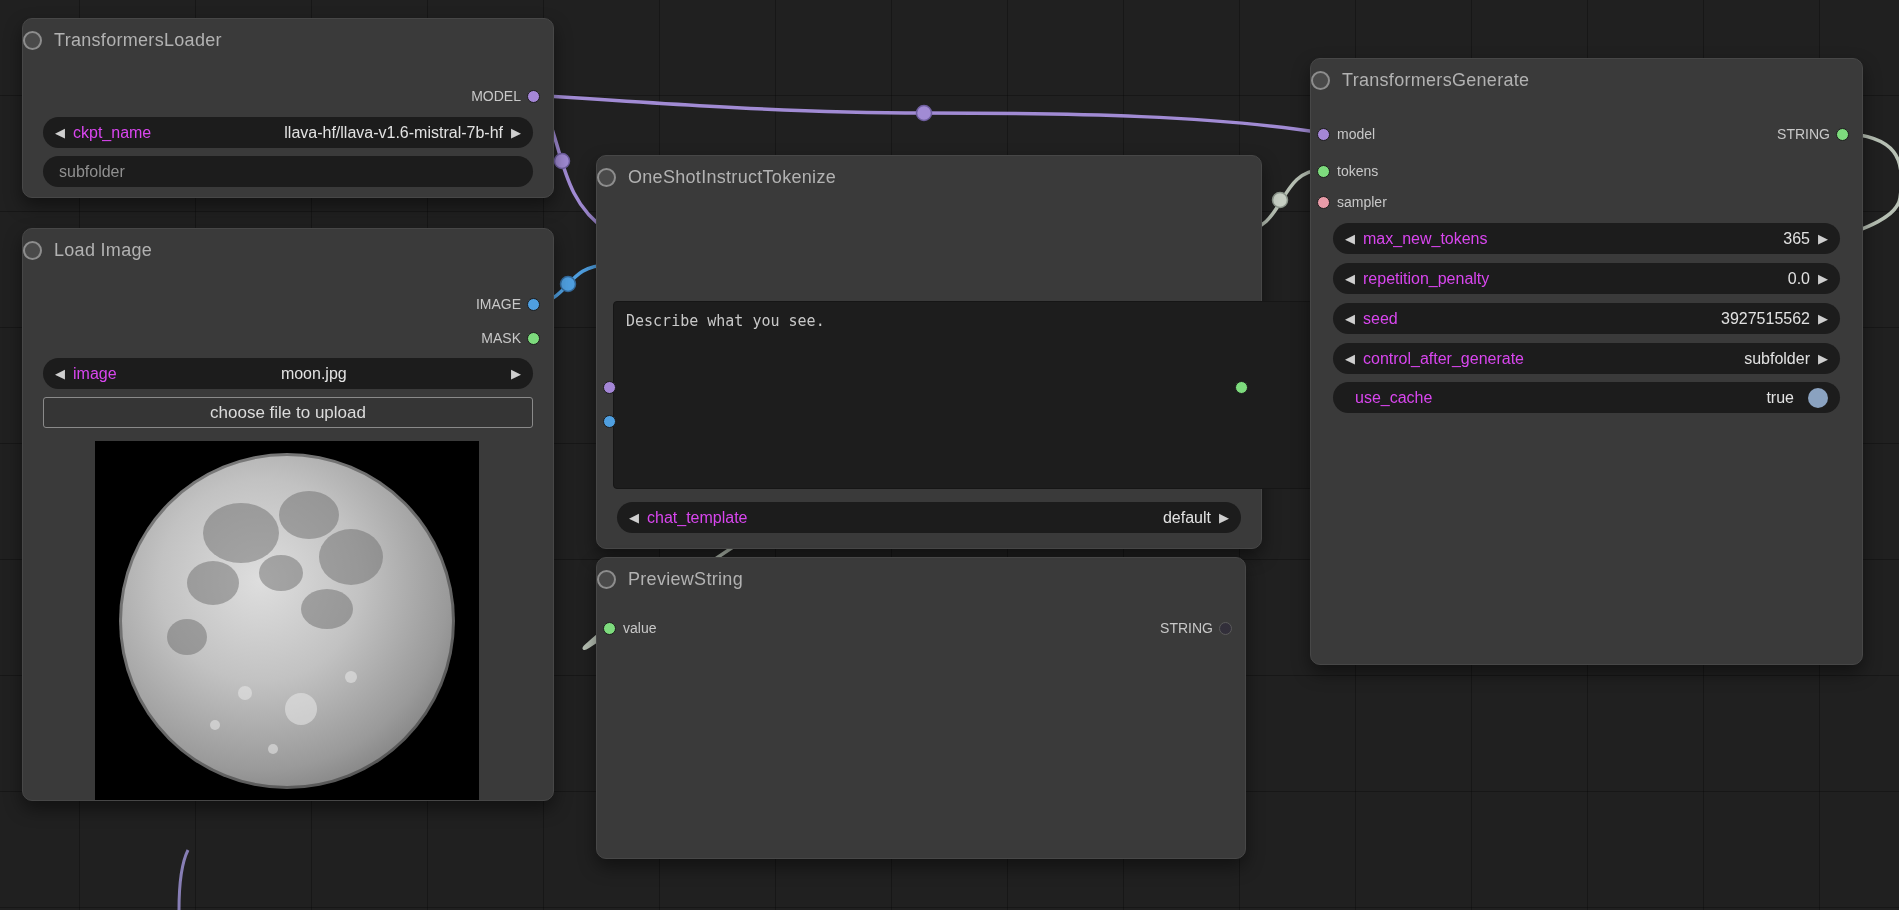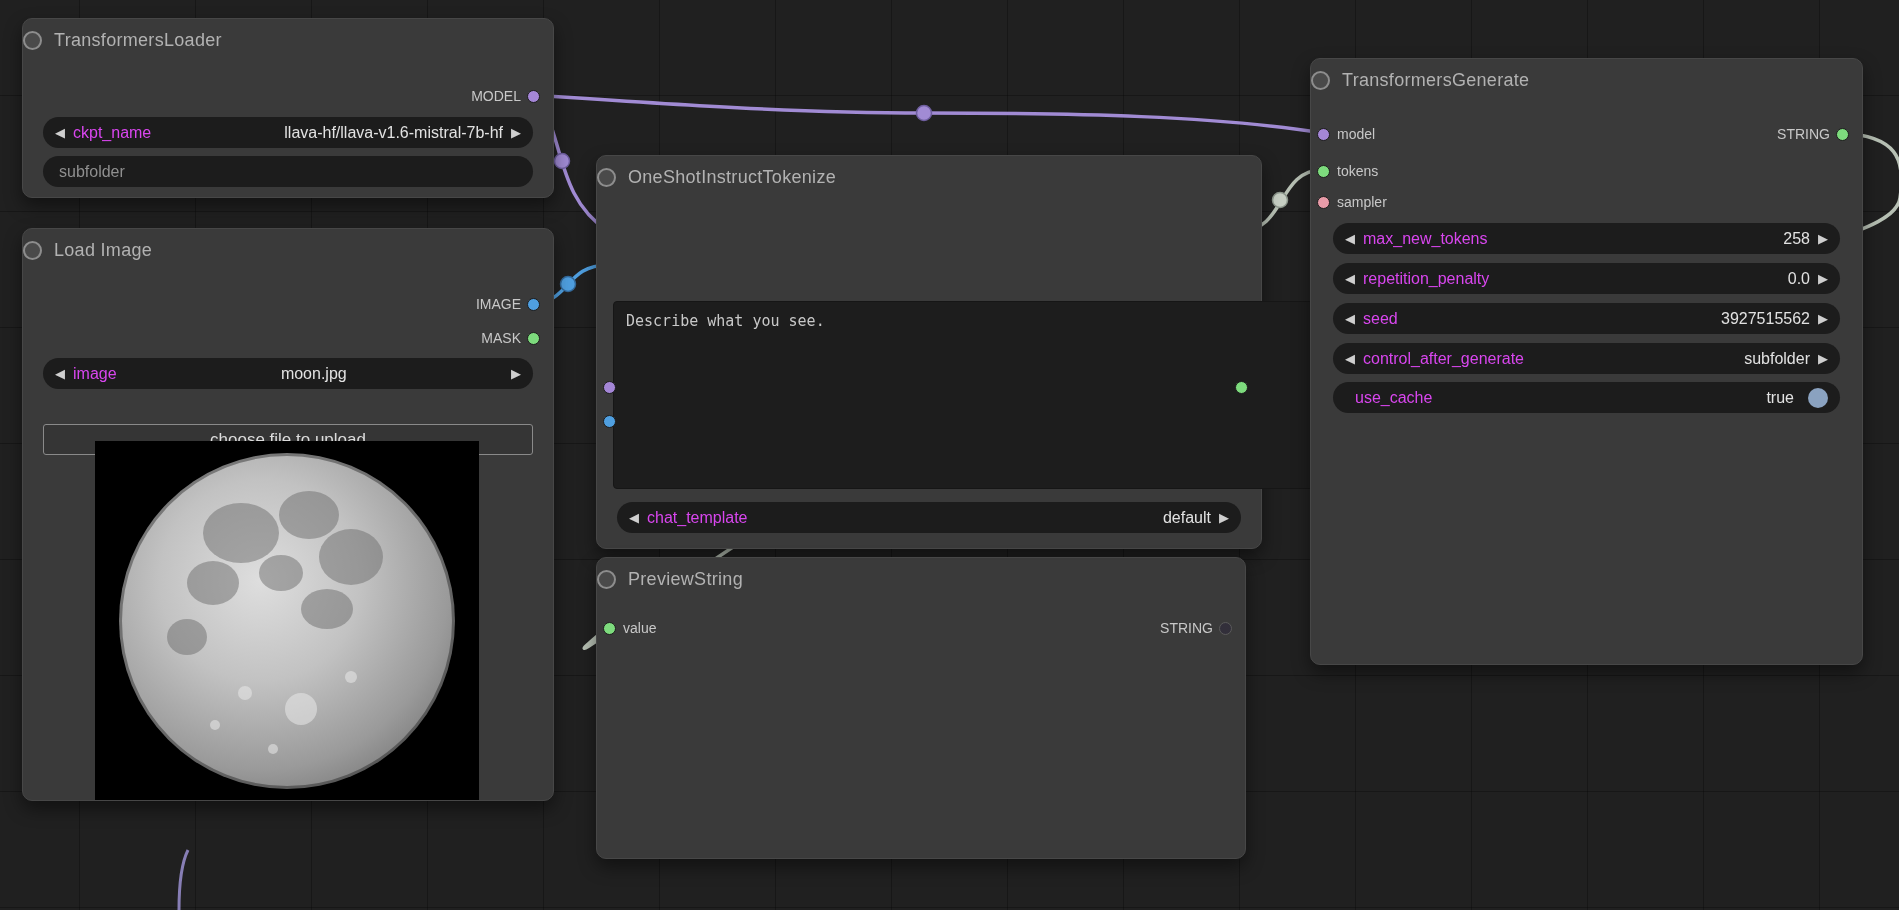--- a/index.html
+++ b/index.html
@@ -146,21 +146,21 @@
       <span>MASK</span>
     </div>
     <span class="dot out c-green" style="top:103px;"></span>
 
     <div class="widget" style="top:129px;left:20px;right:20px;">
       <span class="arr">◀</span>
       <span class="wlabel">image</span>
       <span class="wvalue val-center">moon.jpg</span>
       <span class="arr">▶</span>
     </div>
-    <button class="upload-btn" style="top:168px;left:20px;width:490px;margin-top:27px;">choose file to upload</button>
+    <button class="upload-btn" style="top:168px;left:20px;width:490px;">choose file to upload</button>
 
     <div class="img-preview" style="top:212px;left:72px;width:384px;height:359px;">
       <svg width="384" height="359" viewBox="0 0 384 359">
         <rect x="0" y="0" width="384" height="359" fill="#000"></rect>
         <defs>
           <radialGradient id="moonG" cx="42%" cy="38%" r="75%">
             <stop offset="0%" stop-color="#dedede"></stop>
             <stop offset="40%" stop-color="#c2c2c2"></stop>
             <stop offset="75%" stop-color="#9a9a9a"></stop>
             <stop offset="100%" stop-color="#6f6f6f"></stop>
@@ -249,21 +249,21 @@
       <span>sampler</span>
     </div>
     <div class="slot out" style="top:62px;">
       <span>STRING</span>
     </div>
     <span class="dot out c-green" style="top:69px;"></span>
 
     <div class="widget" style="top:164px;left:22px;right:22px;">
       <span class="arr">◀</span>
       <span class="wlabel">max_new_tokens</span>
-      <span class="wvalue val-right">258</span>
+      <span class="wvalue val-right">365</span>
       <span class="arr">▶</span>
     </div>
     <div class="widget" style="top:204px;left:22px;right:22px;">
       <span class="arr">◀</span>
       <span class="wlabel">repetition_penalty</span>
       <span class="wvalue val-right">0.0</span>
       <span class="arr">▶</span>
     </div>
     <div class="widget" style="top:244px;left:22px;right:22px;">
       <span class="arr">◀</span>

